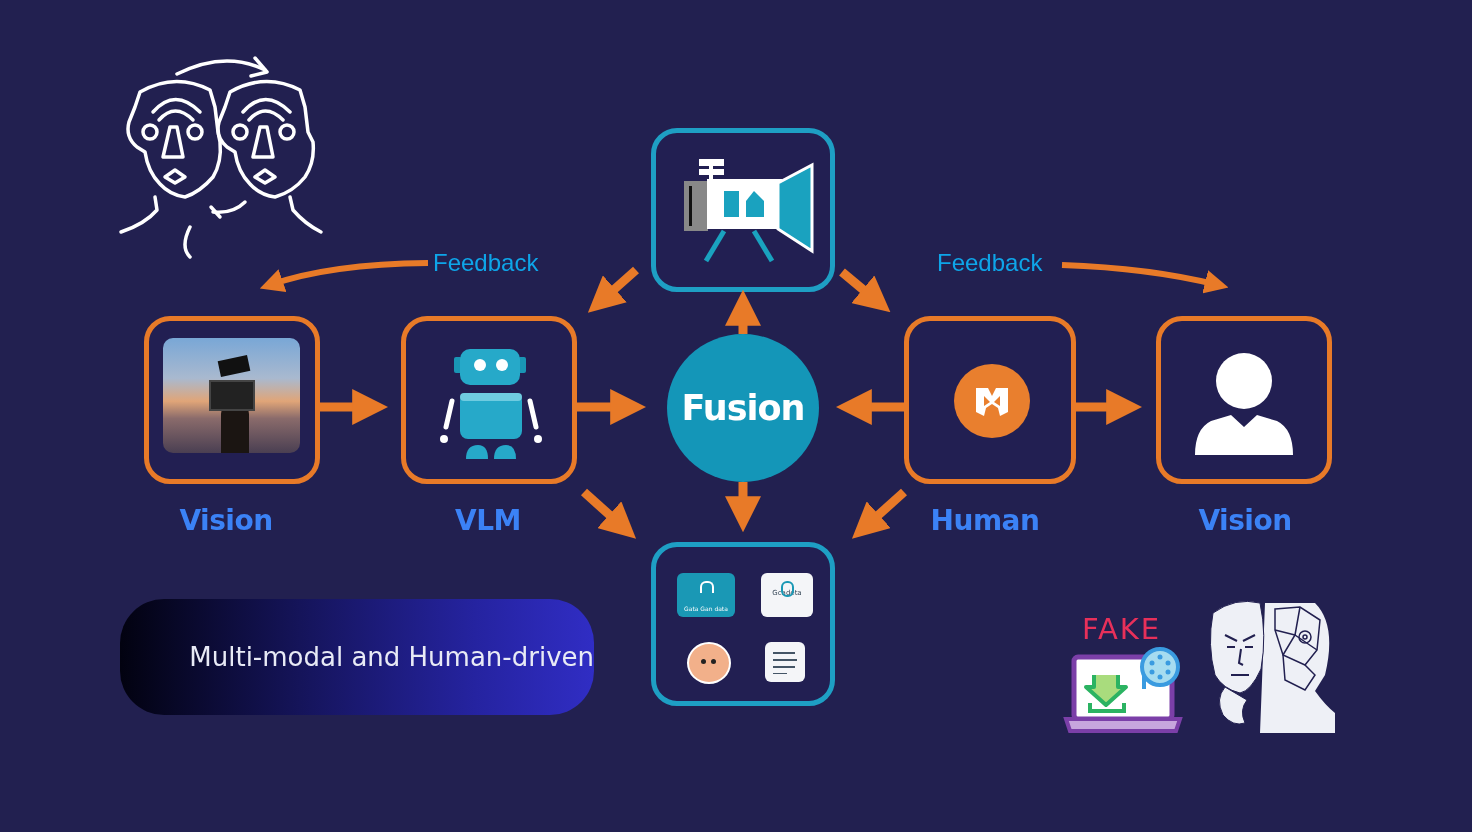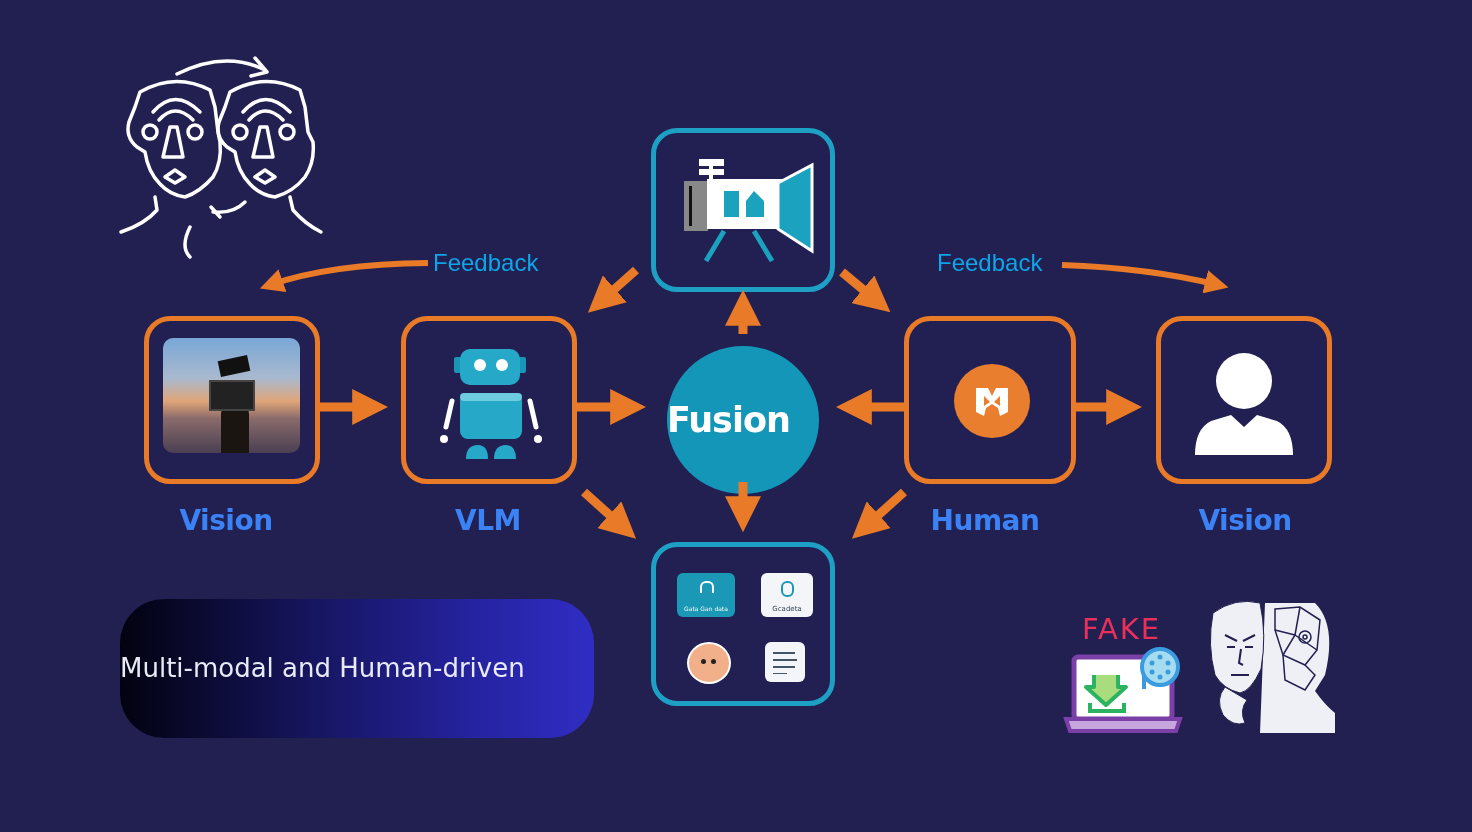--- a/index.html
+++ b/index.html
@@ -19,30 +19,30 @@
   .label {
     position:absolute; color:#3b82f6; font-weight:bold;
     font-size:28px; text-align:center; width:200px;
     letter-spacing:-0.5px;
   }
   .feedback-label {
     position:absolute; color:#0ea5e9; font-size:24px;
     font-family:"Liberation Sans", sans-serif;
   }
   #fusion {
-    position:absolute; left:667px; top:346px; width:152px; height:148px;
+    position:absolute; left:667px; top:334px; width:152px; height:148px;
     border-radius:50%; background:#1496b8;
-    display:flex; align-items:center; justify-content:flex-start;
+    display:flex; align-items:center; justify-content:center;
     color:#fff; font-weight:bold; font-size:35px; letter-spacing:-1px;
   }
   #title-pill {
-    position:absolute; left:120px; top:599px; width:474px; height:139px;
+    position:absolute; left:120px; top:599px; width:474px; height:116px;
     border-radius:44px;
     background:linear-gradient(90deg,#020210 0%,#15145a 38%,#2523a0 75%,#302dc4 100%);
-    display:flex; flex-direction:column; align-items:flex-start; justify-content:center;
+    display:flex; flex-direction:column; align-items:flex-end; justify-content:center;
     color:#e8eaf5; font-size:26px; line-height:39px;
     font-family:"DejaVu Sans", sans-serif;
   }
   .tile {
     position:absolute; border-radius:6px;
   }
   #fake-text {
     position:absolute; left:1082px; top:612px; color:#e8305a;
     font-weight:normal; font-size:29px; letter-spacing:2px;
     font-family:"DejaVu Sans", sans-serif;
@@ -92,21 +92,21 @@
     <path d="M80 78 L98 108" stroke="#1aa2bf" stroke-width="5"></path>
   </svg>
 </div>
 
 <div class="node node-cyan" style="left:651px;top:542px;width:184px;height:164px;">
   <div class="tile" style="left:21px;top:26px;width:58px;height:44px;background:#1a98b5;">
     <div style="position:absolute;bottom:5px;width:100%;text-align:center;color:#fff;font-size:6px;">Gata Gan data</div>
     <div style="position:absolute;left:23px;top:8px;width:10px;height:10px;border:2px solid #fff;border-bottom:none;border-radius:6px 6px 0 0;"></div>
   </div>
   <div class="tile" style="left:105px;top:26px;width:52px;height:44px;background:#f4f5f8;">
-    <div style="position:absolute;bottom:4px;width:100%;text-align:center;color:#345;font-size:7px;">Gcadeta</div>
+    <div style="position:absolute;bottom:20px;width:100%;text-align:center;color:#345;font-size:7px;">Gcadeta</div>
     <div style="position:absolute;left:20px;top:8px;width:9px;height:12px;border:2px solid #1a98b5;border-radius:6px;"></div>
   </div>
   <div style="position:absolute;left:31px;top:95px;width:40px;height:38px;border-radius:50%;background:#f2b08a;border:2px solid #fff;">
     <div style="position:absolute;left:12px;top:15px;width:5px;height:5px;border-radius:50%;background:#222;"></div>
     <div style="position:absolute;left:22px;top:15px;width:5px;height:5px;border-radius:50%;background:#222;"></div>
   </div>
   <div class="tile" style="left:109px;top:95px;width:40px;height:40px;background:#f4f5f8;">
     <div style="position:absolute;left:8px;top:10px;width:22px;height:2px;background:#456;"></div>
     <div style="position:absolute;left:8px;top:17px;width:24px;height:2px;background:#456;"></div>
     <div style="position:absolute;left:8px;top:24px;width:22px;height:2px;background:#456;"></div>

